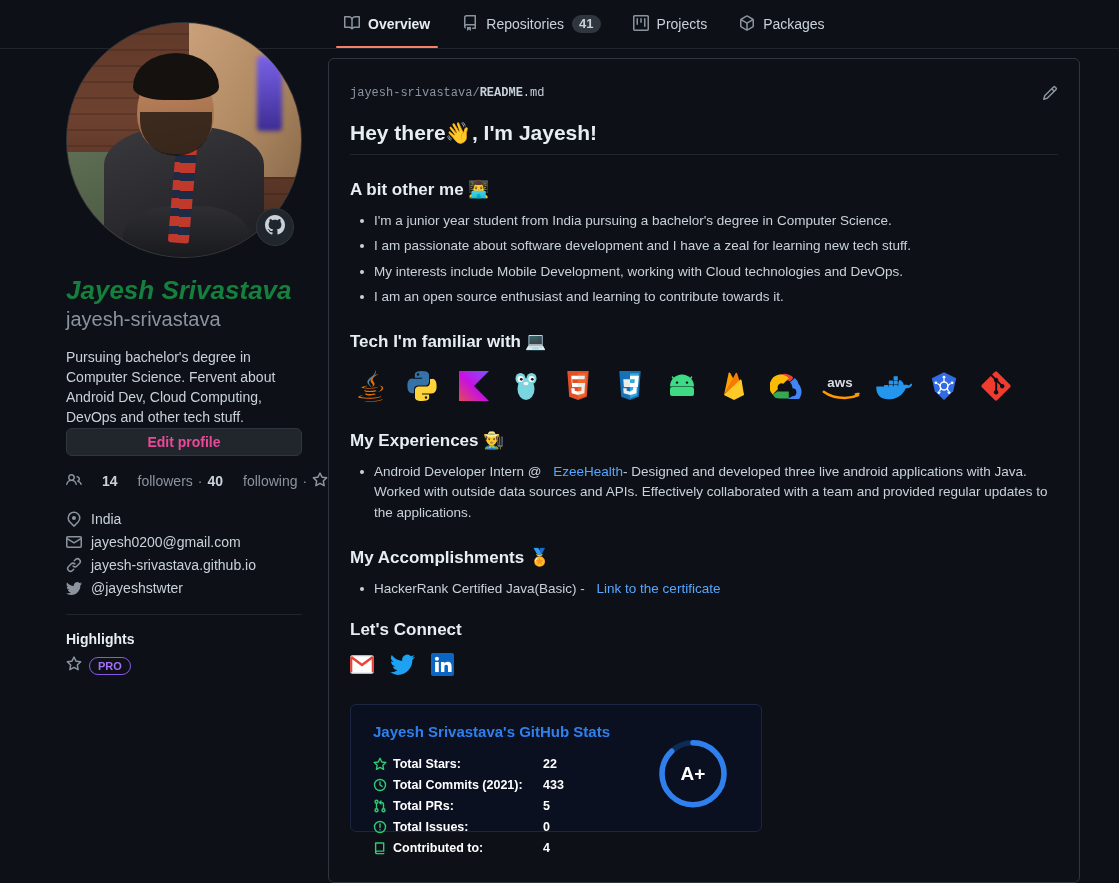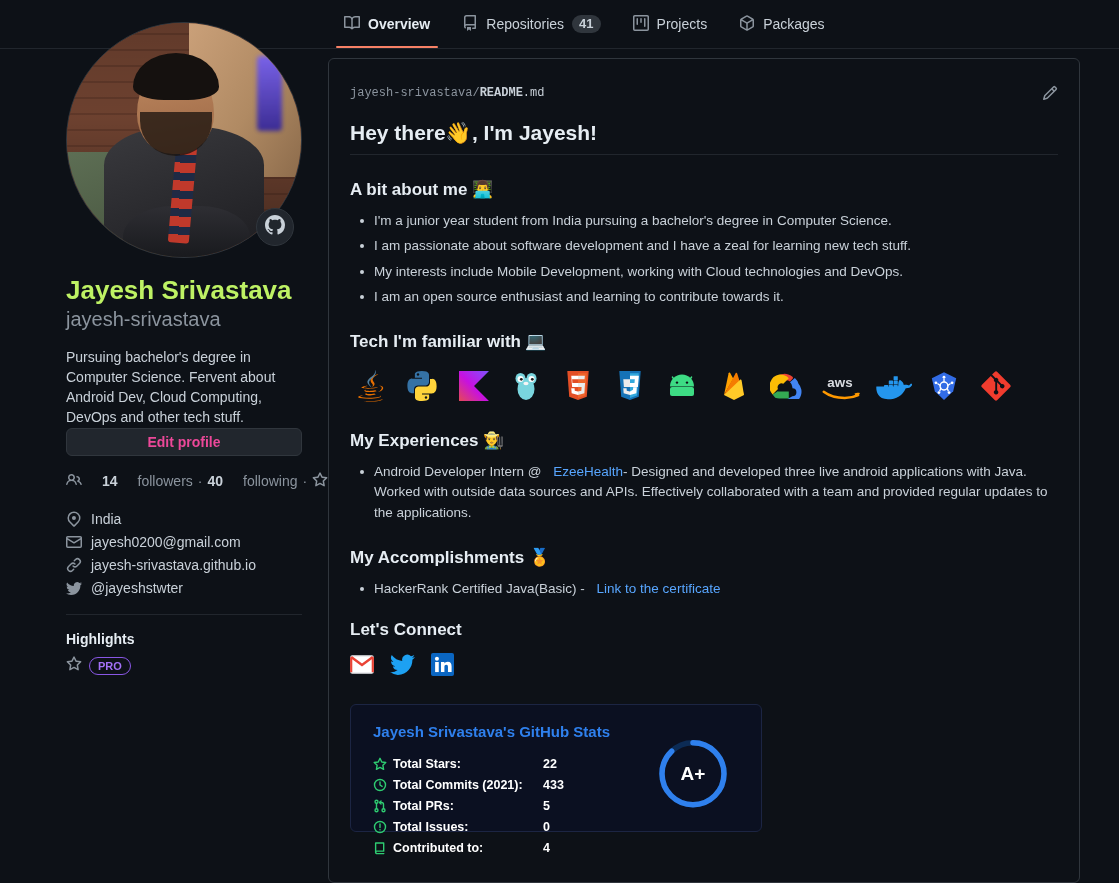--- a/index.html
+++ b/index.html
@@ -102,21 +102,21 @@
     border-radius: 0 0 50% 50% / 0 0 80% 80%;
   }
   .status-btn {
     position: absolute; right: 8px; bottom: 12px;
     width: 38px; height: 38px; border-radius: 50%;
     background: #21262d; border: 1px solid #30363d;
     display: flex; align-items: center; justify-content: center;
     cursor: pointer;
   }
 
-  .name { font-size: 26px; font-weight: 600; color: #bef264; margin-top: 16px; line-height: 1.25; }
+  .name { font-size: 26px; font-weight: 600; color: #15803d; margin-top: 16px; line-height: 1.25; font-style: italic; }
   .login { font-size: 20px; font-weight: 300; color: #8b949e; line-height: 24px; }
   .bio { font-size: 14px; color: #c9d1d9; margin-top: 16px; line-height: 1.45; }
   .edit-btn {
     display: block; width: 236px; 
     background: #21262d; border: 1px solid #30363d; border-radius: 6px;
     color: #ec4899; font-size: 14px; font-weight: 600;
     padding: 5px 16px; text-align: center; cursor: pointer;
     font-family: inherit;
   }
   .meta-counts {
@@ -340,21 +340,21 @@
             <path d="M11.013 1.427a1.75 1.75 0 0 1 2.474 0l1.086 1.086a1.75 1.75 0 0 1 0 2.474l-8.61 8.61c-.21.21-.47.364-.756.445l-3.251.93a.75.75 0 0 1-.927-.928l.929-3.25c.081-.286.235-.547.445-.758l8.61-8.61Zm.176 4.823L9.75 4.81l-6.286 6.287a.253.253 0 0 0-.064.108l-.558 1.953 1.953-.558a.253.253 0 0 0 .108-.064Zm1.238-3.763a.25.25 0 0 0-.354 0L10.811 3.75l1.439 1.44 1.263-1.263a.25.25 0 0 0 0-.354Z"></path>
           </svg>
         </span>
     </div>
 
     <div class="h1">
       <span>Hey there</span><span class="emoji">👋</span><span>, I'm Jayesh!</span>
     </div>
 
     <div class="h2">
-      <span>A bit about me</span>
+      <span>A bit other me</span>
       <span class="emoji">👨‍💻</span>
     </div>
     <ul class="bullets">
       <li>I'm a junior year student from India pursuing a bachelor's degree in Computer Science.</li>
       <li>I am passionate about software development and I have a zeal for learning new tech stuff.</li>
       <li>My interests include Mobile Development, working with Cloud technologies and DevOps.</li>
       <li>I am an open source enthusiast and learning to contribute towards it.</li>
     </ul>
 
     <div class="h2">

